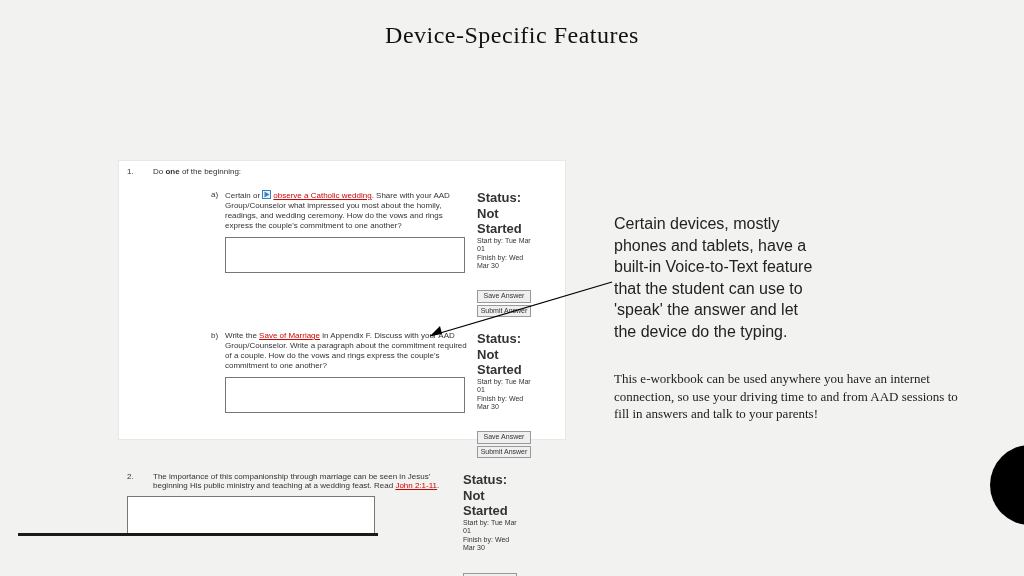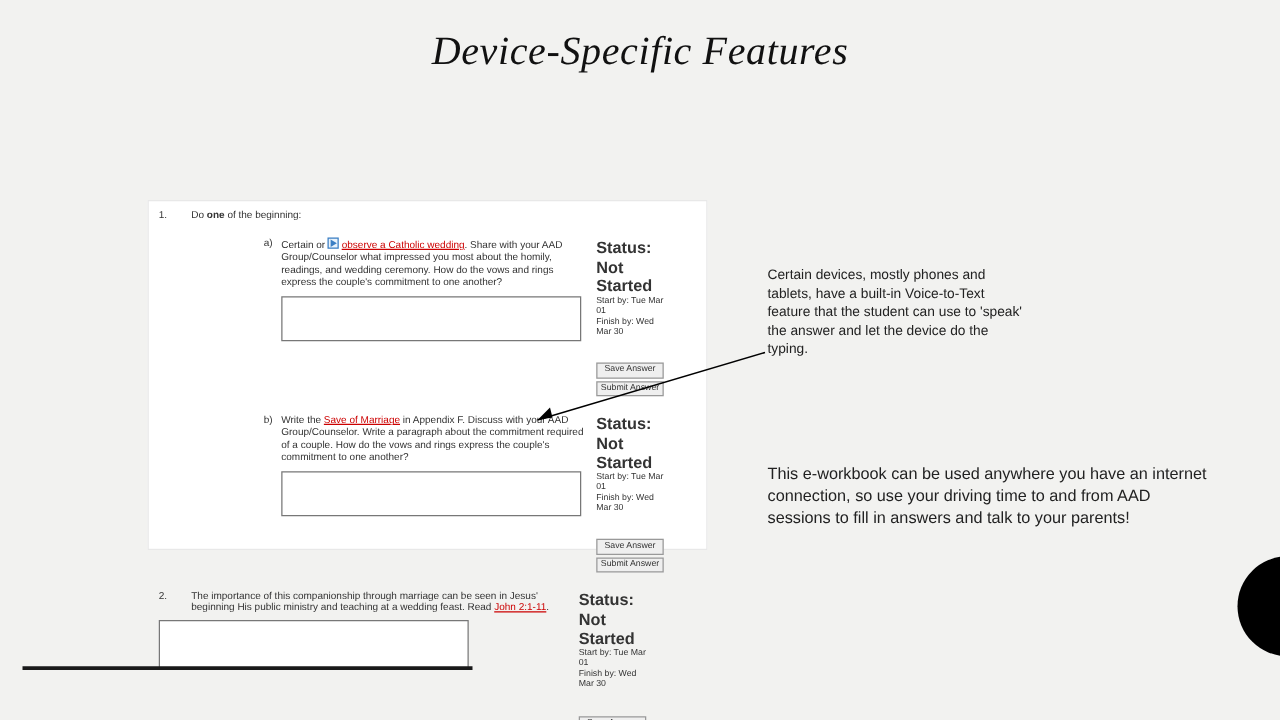--- a/index.html
+++ b/index.html
@@ -8,22 +8,21 @@
     background: #f2f2f0;
     font-family: Arial, Helvetica, sans-serif;
     position: relative;
   }
   .title {
     position: absolute;
     left: 0; right: 0;
     top: 22px;
     text-align: center;
     font-family: "Times New Roman", Georgia, serif;
-    font-style: italic;
-    font-size: 32px;
+    font-size: 24px;
     color: #111;
     letter-spacing: 0.5px;
   }
 
   
   .panel {
     position: absolute;
     left: 118px;
     top: 160px;
     width: 448px;
@@ -95,32 +94,33 @@
   .q2left { width: 310px; flex: none; padding-right: 6px; }
   .q2num { width: 26px; flex: none; }
   .q2body { flex: 1; }
 
   
   .para1 {
     position: absolute;
     left: 614px;
     top: 213px;
     width: 210px;
-    font-size: 11px;
+    font-size: 16px;
     line-height: 1.35;
     color: #222;
   }
   .para2 {
     position: absolute;
     left: 614px;
     top: 370px;
     width: 360px;
     font-size: 13px;
     line-height: 1.35;
     color: #222;
+    font-family: Liberation Serif, serif;
   }
 
   
   .bottom-line {
     position: absolute;
     left: 18px;
     bottom: 40px;
     width: 360px;
     height: 3px;
     background: #1a1a1a;

